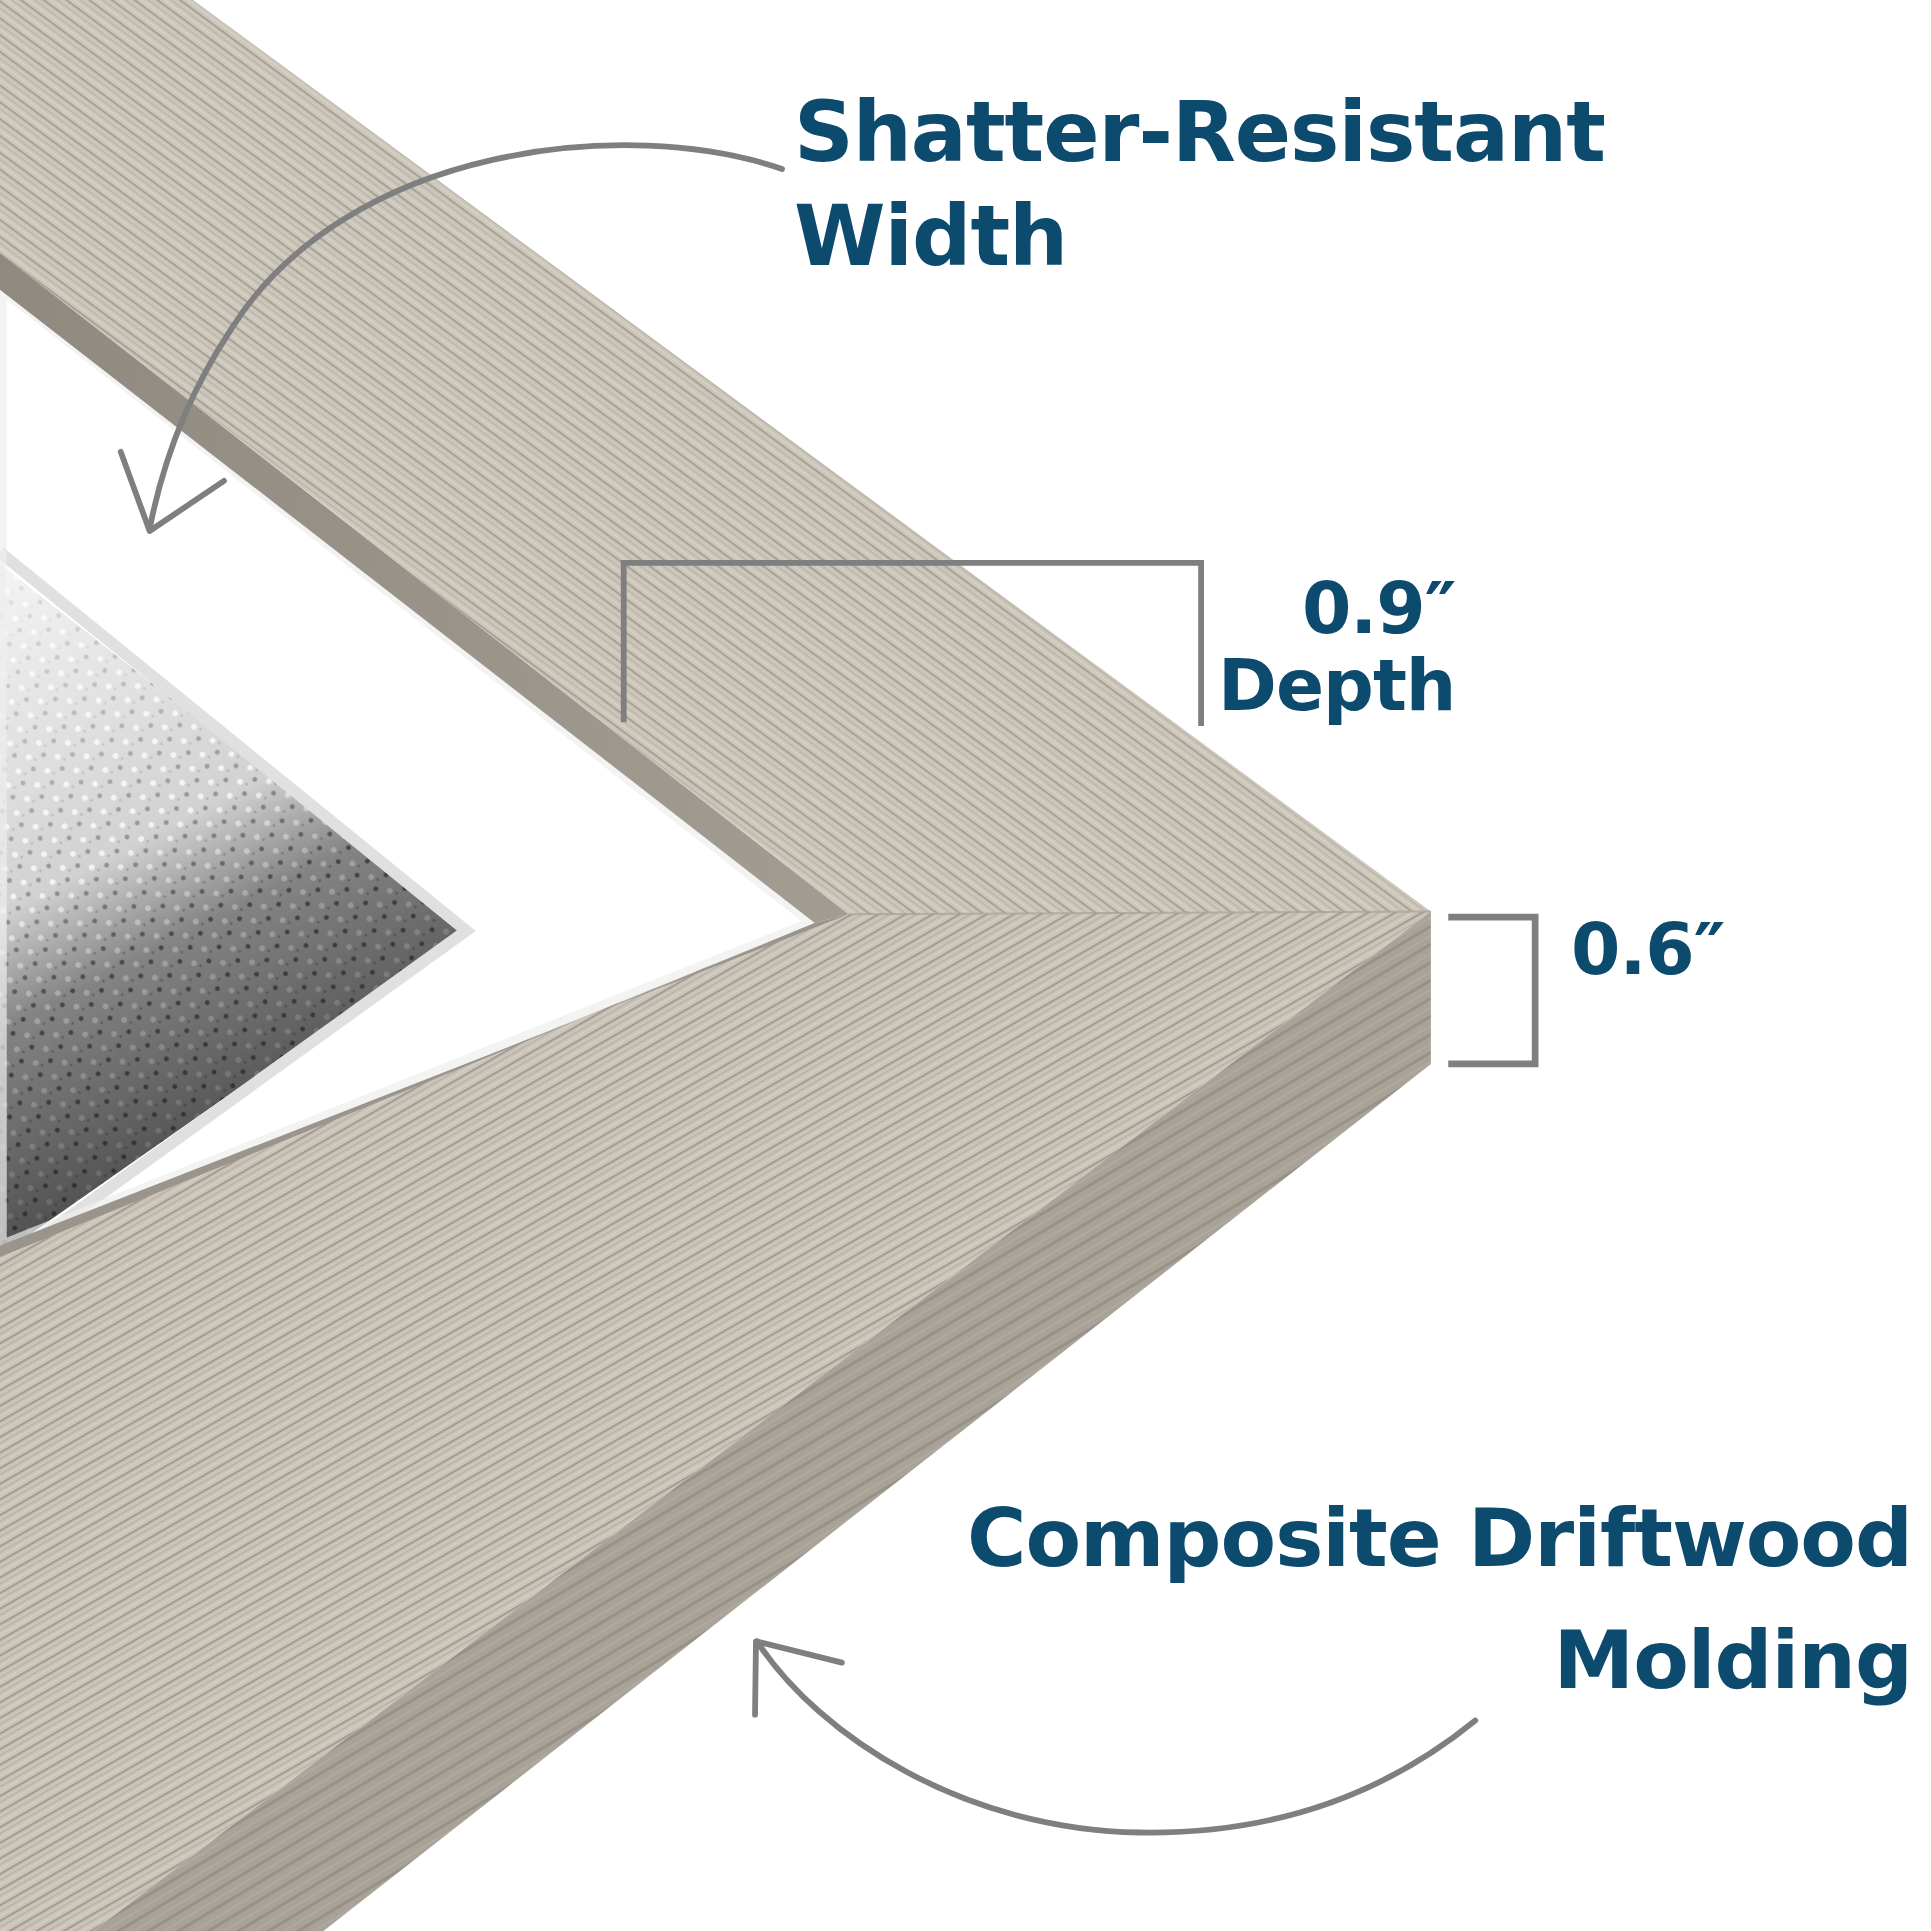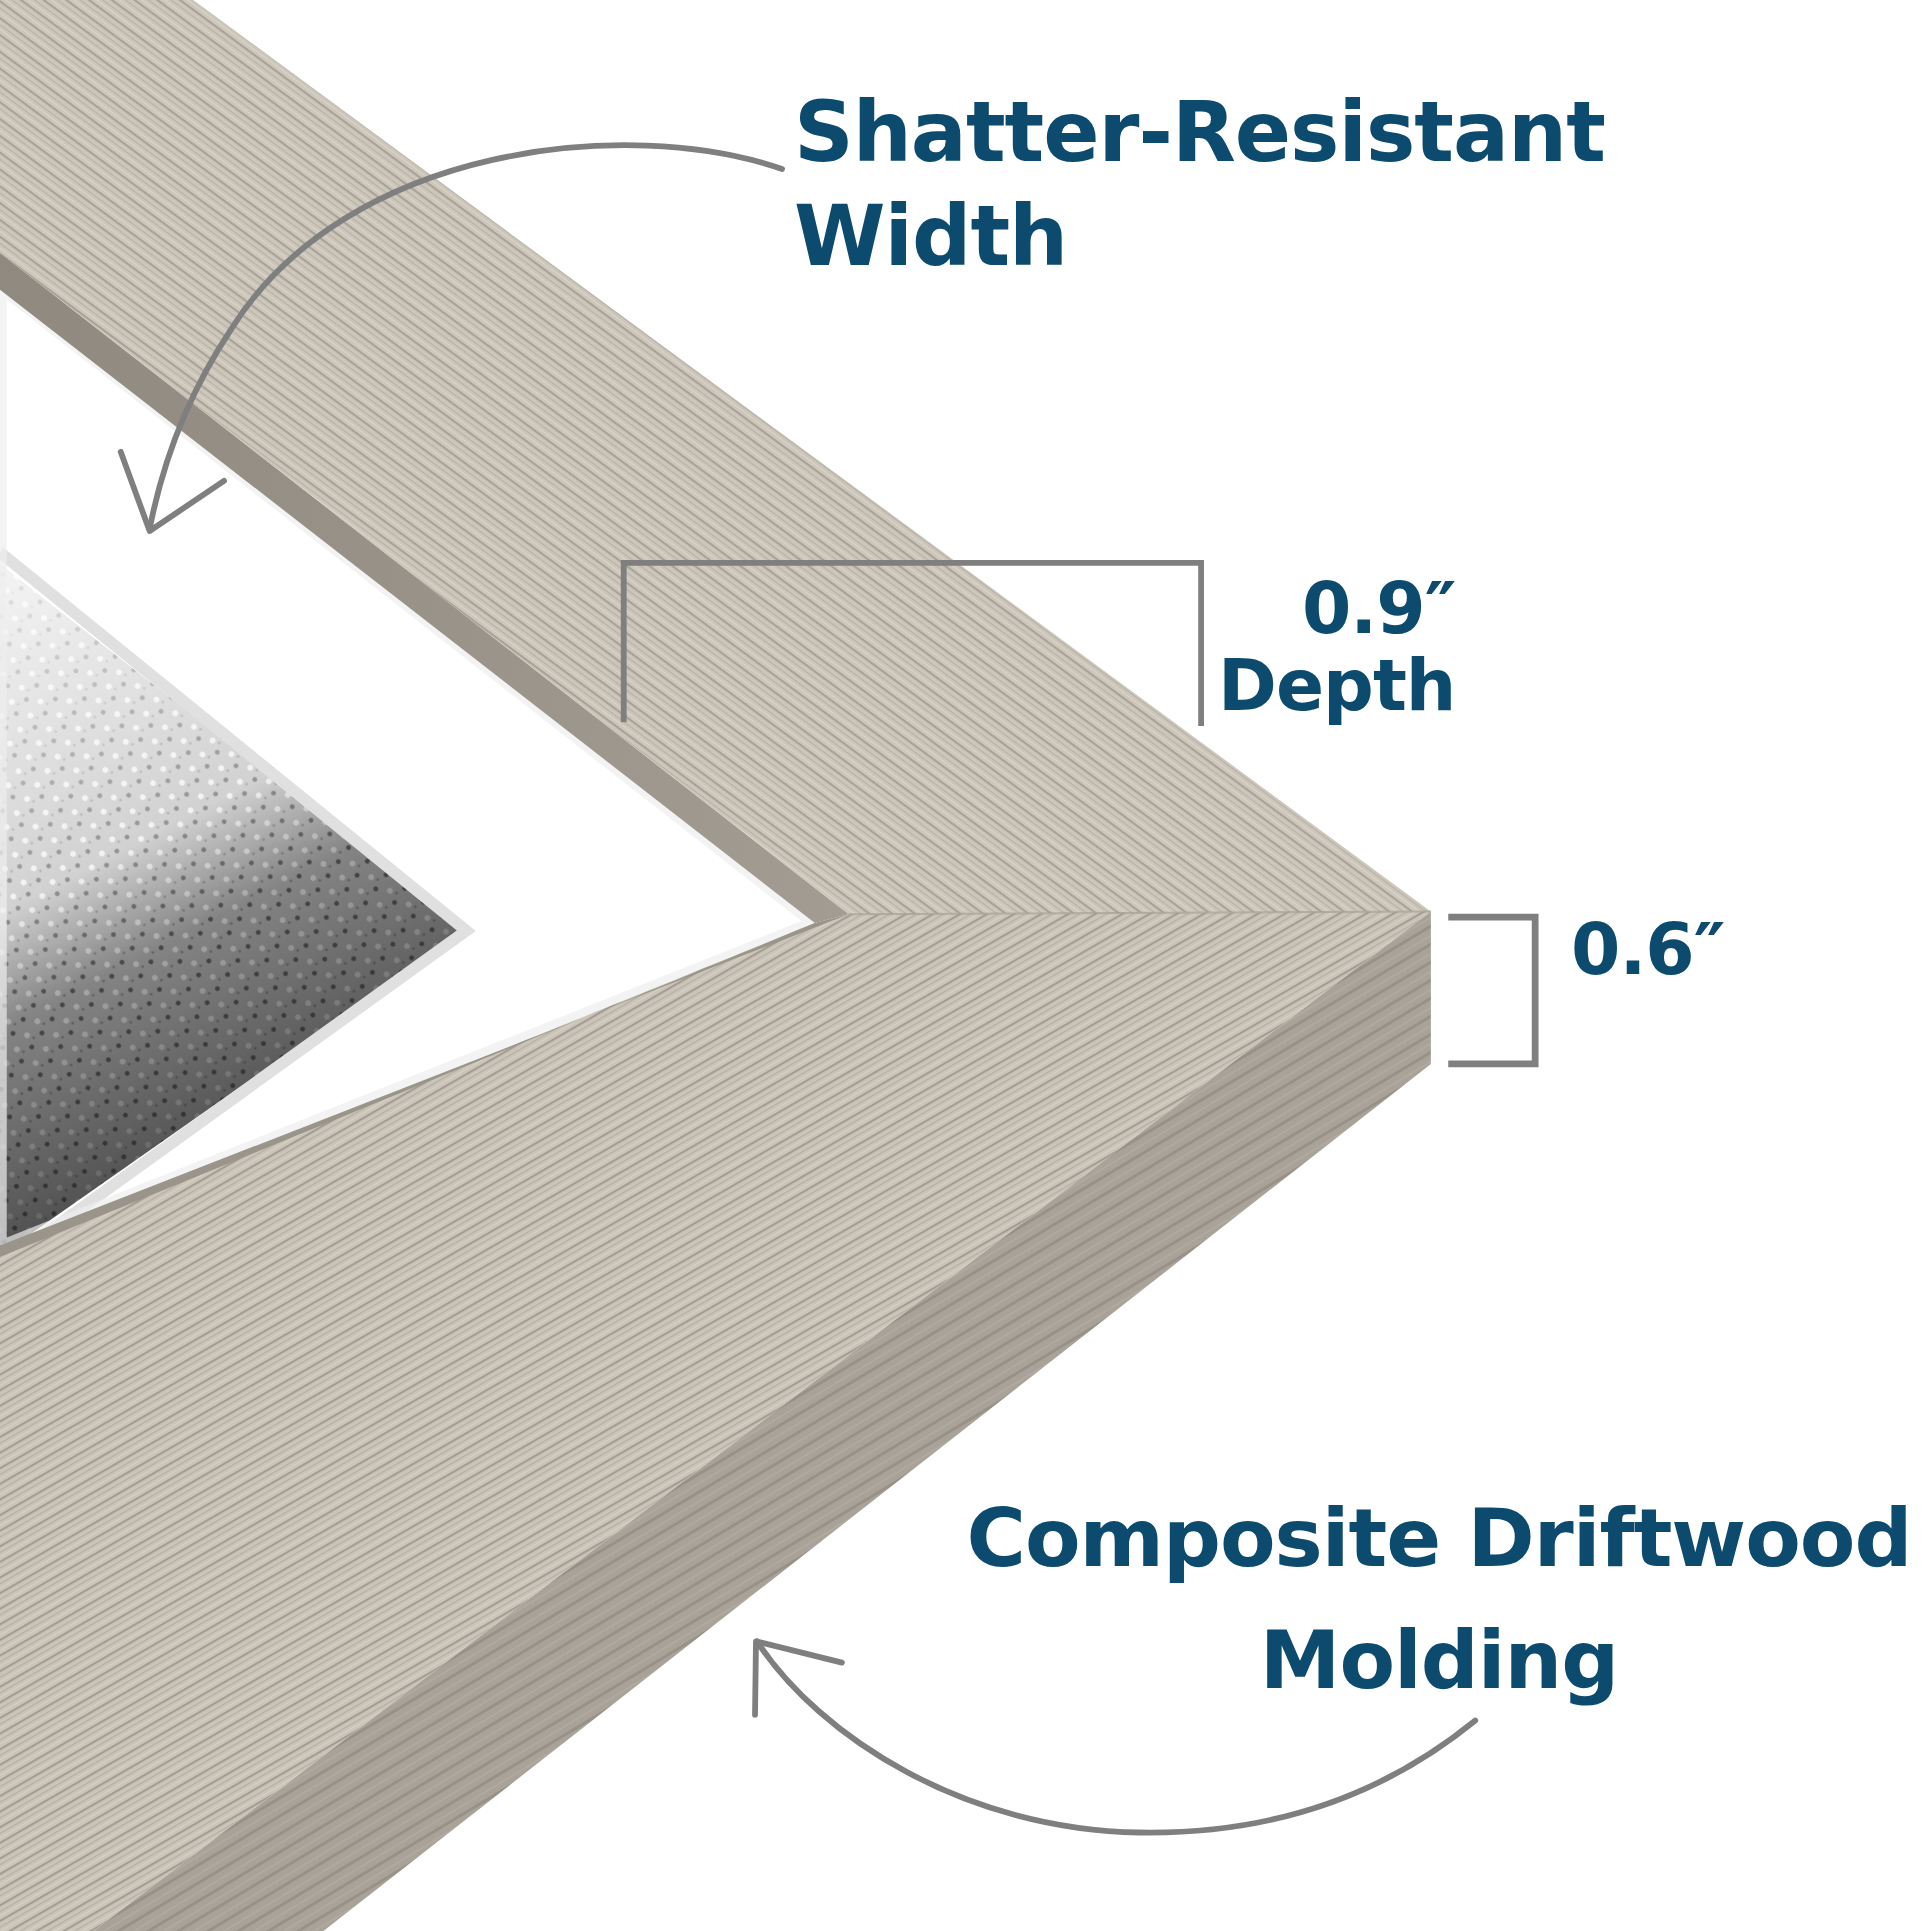--- a/index.html
+++ b/index.html
@@ -11,21 +11,21 @@
     font-family: "DejaVu Sans", sans-serif;
     font-weight: bold;
     color: #0c4a6e;
     letter-spacing: -1px;
     line-height: 1;
     white-space: nowrap;
   }
   .lbl-glass { left: 794px; top: 81px; font-size: 83px; line-height: 104px; }
   .lbl-width { left: 1218px; top: 570px; font-size: 71px; line-height: 77px; text-align: right; }
   .lbl-depth { left: 1564px; top: 910px; font-size: 71px; line-height: 79px; text-align: center; margin-left: 7px; }
-  .lbl-molding { left: 966px; top: 1477px; font-size: 81px; line-height: 122px; text-align: center; width: 946px; }
+  .lbl-molding { left: 966px; top: 1477px; font-size: 81px; line-height: 122px; text-align: right; width: 946px; }
   .line { display: block; }
 </style>
 </head>
 <body>
 
 <div class="stage">
 
   <svg class="art" viewBox="0 0 2000 2000">
     <defs>
       <pattern id="grainTop" patternUnits="userSpaceOnUse" width="40" height="14" patternTransform="rotate(36.5)">

